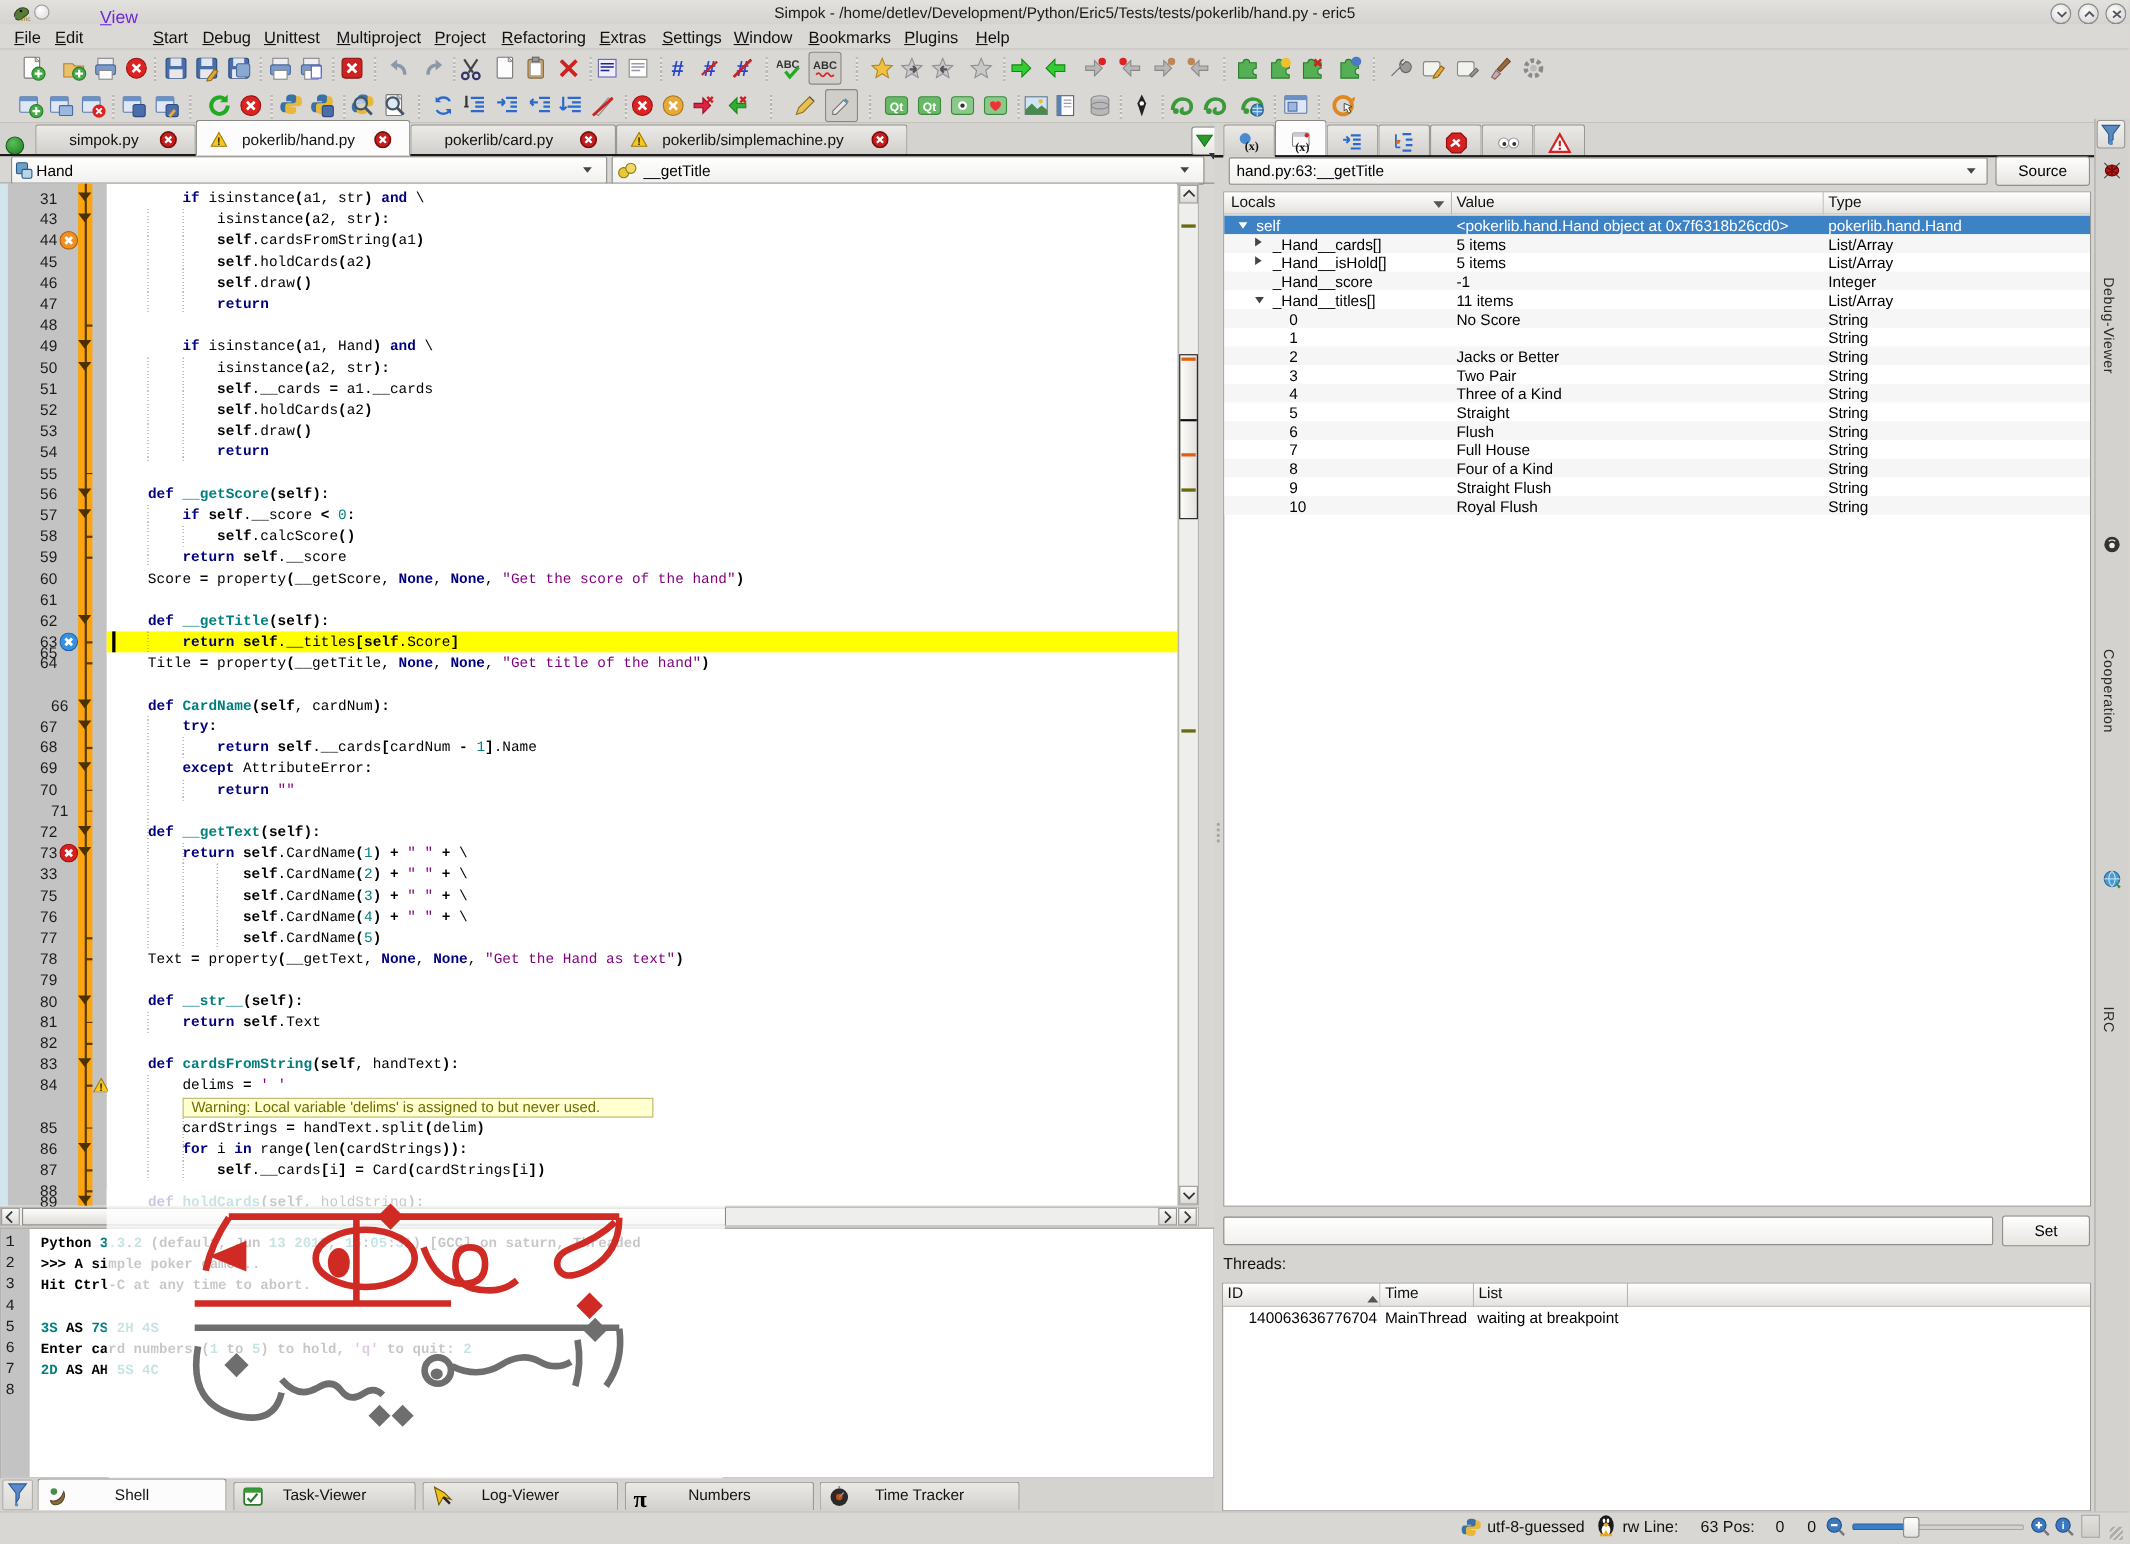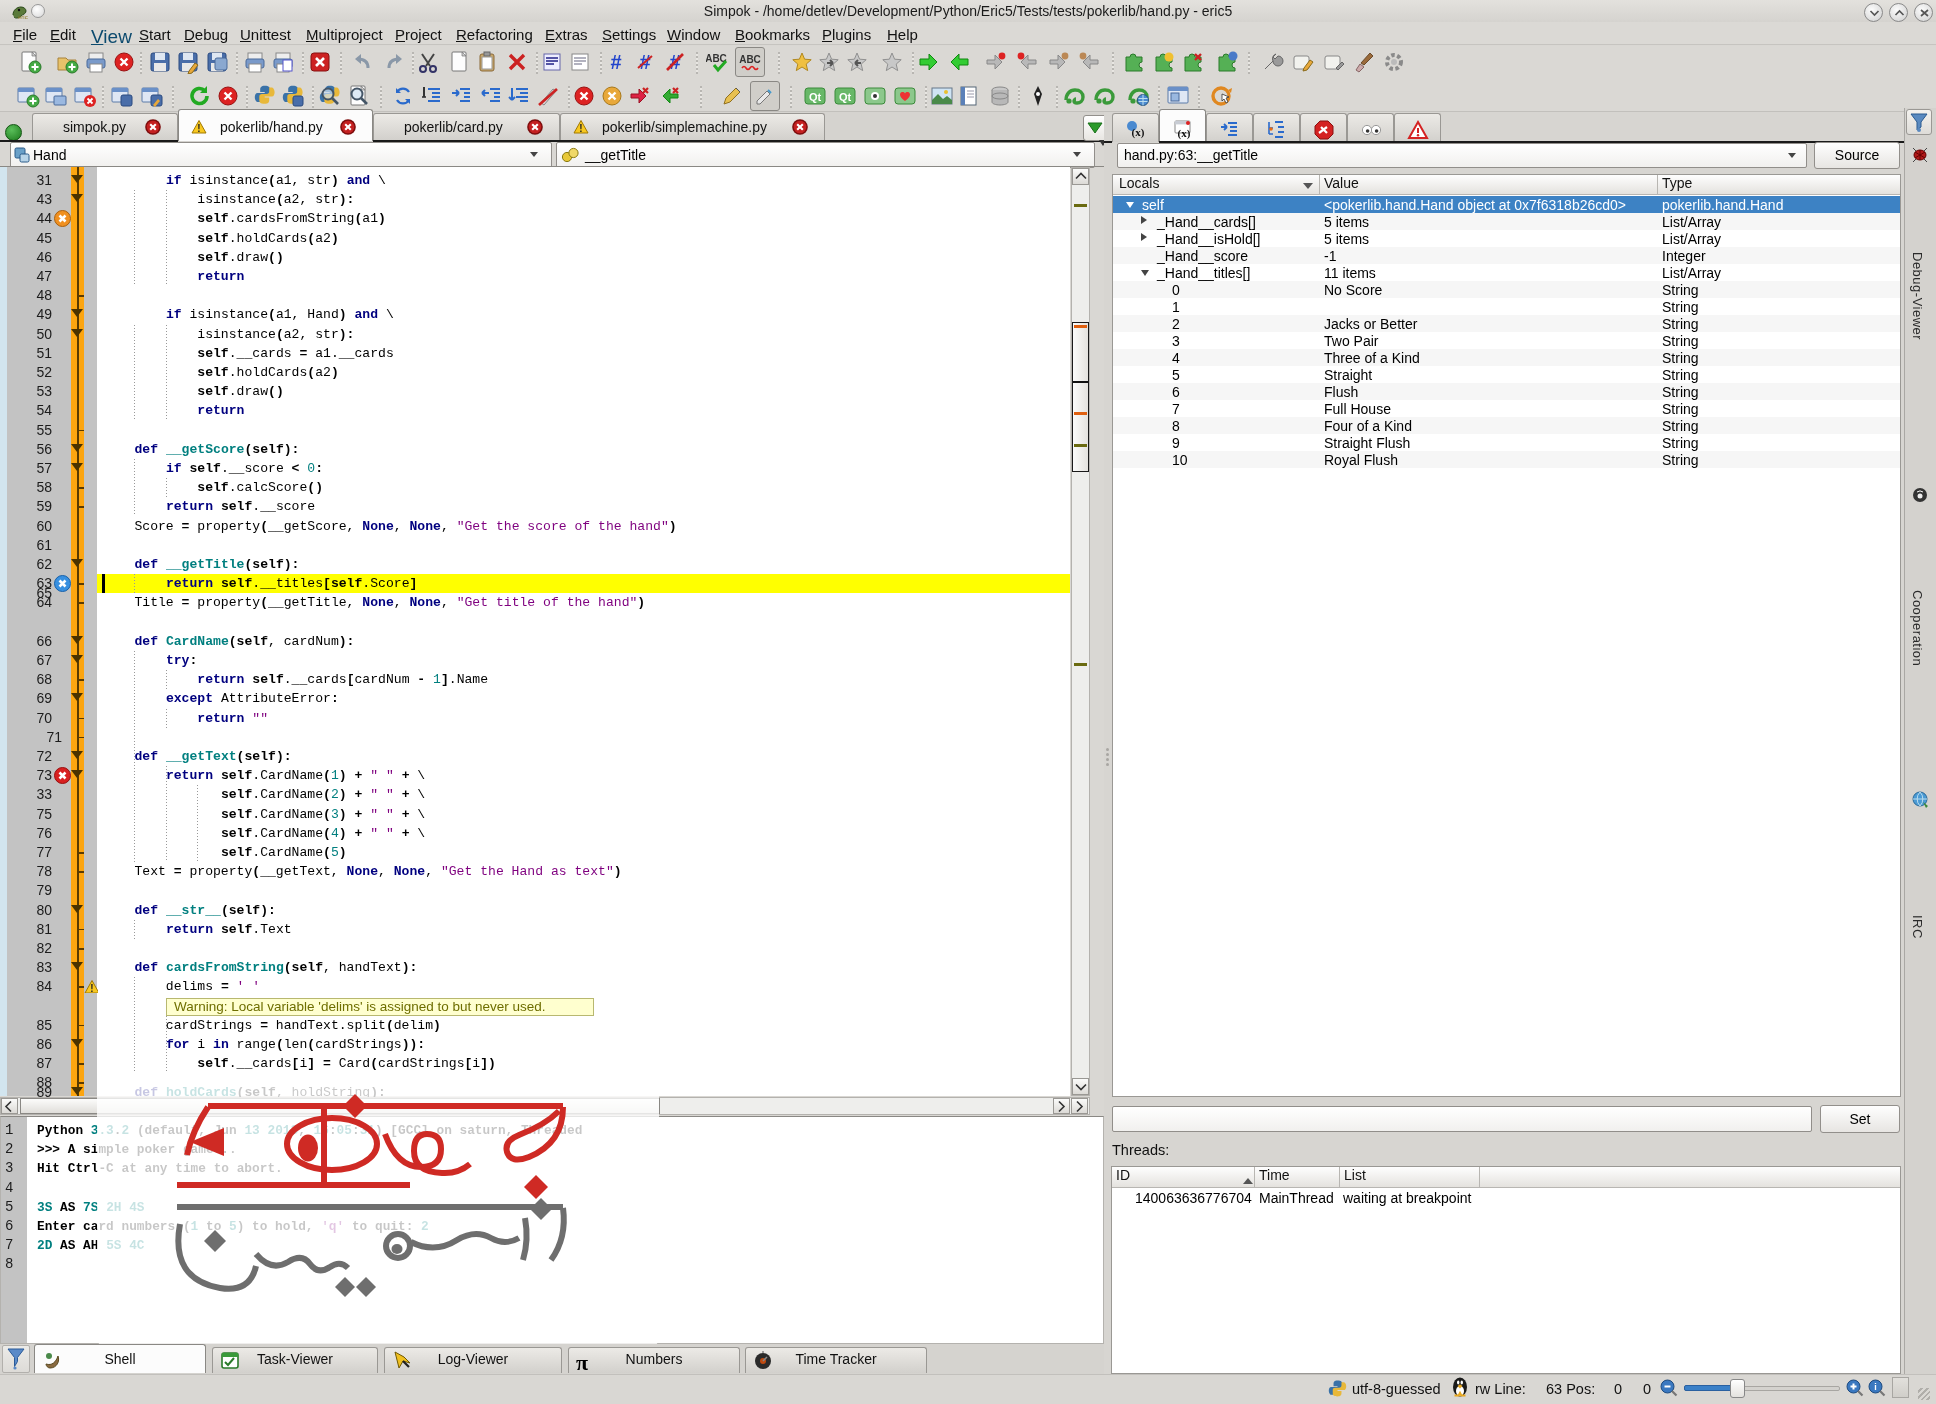--- a/index.html
+++ b/index.html
@@ -37,21 +37,21 @@
 <div class="a" style="left:1889px;top:3px"><svg width="19" height="19" viewBox="0 0 19 19">
       <path d="M6.5 12l4-4 4 4" fill="none" stroke="#555" stroke-width="1.7"></path>
     </svg></div>
 <div class="a" style="left:1914px;top:3px;width:19px;height:19px;border-radius:50%;background:radial-gradient(circle at 40% 35%,#fcfcfc,#cecece);border:1px solid #8a8a8a"></div>
 <div class="a" style="left:1914px;top:3px"><svg width="19" height="19" viewBox="0 0 19 19">
       <path d="M7 7l7 6M14 7l-7 6" fill="none" stroke="#555" stroke-width="1.7"></path>
     </svg></div>
 <div class="a" style="left:0;top:22px;width:1936px;height:23px;background:#dbd9d5;border-bottom:1px solid #c6c4c0"></div>
 <div class="a" style="left:13px;top:26px;font-size:15px;color:#111"><span style="text-decoration:underline">F</span>ile</div>
 <div class="a" style="left:50px;top:26px;font-size:15px;color:#111"><span style="text-decoration:underline">E</span>dit</div>
-<div class="a" style="left:91px;top:26px;font-size:19px;color:#0c4a6e"><span style="text-decoration:underline">V</span>iew</div>
+<div class="a" style="left:91px;top:8px;font-size:16px;color:#6d28d9"><span style="text-decoration:underline">V</span>iew</div>
 <div class="a" style="left:139px;top:26px;font-size:15px;color:#111"><span style="text-decoration:underline">S</span>tart</div>
 <div class="a" style="left:184px;top:26px;font-size:15px;color:#111"><span style="text-decoration:underline">D</span>ebug</div>
 <div class="a" style="left:240px;top:26px;font-size:15px;color:#111"><span style="text-decoration:underline">U</span>nittest</div>
 <div class="a" style="left:306px;top:26px;font-size:15px;color:#111"><span style="text-decoration:underline">M</span>ultiproject</div>
 <div class="a" style="left:395px;top:26px;font-size:15px;color:#111"><span style="text-decoration:underline">P</span>roject</div>
 <div class="a" style="left:456px;top:26px;font-size:15px;color:#111"><span style="text-decoration:underline">R</span>efactoring</div>
 <div class="a" style="left:545px;top:26px;font-size:15px;color:#111"><span style="text-decoration:underline">E</span>xtras</div>
 <div class="a" style="left:602px;top:26px;font-size:15px;color:#111"><span style="text-decoration:underline">S</span>ettings</div>
 <div class="a" style="left:667px;top:26px;font-size:15px;color:#111"><span style="text-decoration:underline">W</span>indow</div>
 <div class="a" style="left:735px;top:26px;font-size:15px;color:#111"><span style="text-decoration:underline">B</span>ookmarks</div>
@@ -513,21 +513,21 @@
 <div class="lnum" style="left:6px;top:439.8px">56</div>
 <div class="lnum" style="left:6px;top:459.0px">57</div>
 <div class="lnum" style="left:6px;top:478.2px">58</div>
 <div class="lnum" style="left:6px;top:497.4px">59</div>
 <div class="lnum" style="left:6px;top:516.6px">60</div>
 <div class="lnum" style="left:6px;top:535.8px">61</div>
 <div class="lnum" style="left:6px;top:555.0px">62</div>
 <div class="lnum" style="left:6px;top:574.2px">63</div>
 <div class="lnum" style="left:6px;top:593.4px">64</div>
 <div class="lnum" style="left:6px;top:584px">65</div>
-<div class="lnum" style="left:6px;top:631.8px">66</div>
+<div class="lnum" style="left:16px;top:631.8px">66</div>
 <div class="lnum" style="left:6px;top:651.0px">67</div>
 <div class="lnum" style="left:6px;top:670.2px">68</div>
 <div class="lnum" style="left:6px;top:689.4px">69</div>
 <div class="lnum" style="left:6px;top:708.6px">70</div>
 <div class="lnum" style="left:16px;top:727.8px">71</div>
 <div class="lnum" style="left:6px;top:747.0px">72</div>
 <div class="lnum" style="left:6px;top:766.2px">73</div>
 <div class="lnum" style="left:6px;top:785.4px">33</div>
 <div class="lnum" style="left:6px;top:804.6px">75</div>
 <div class="lnum" style="left:6px;top:823.8px">76</div>

